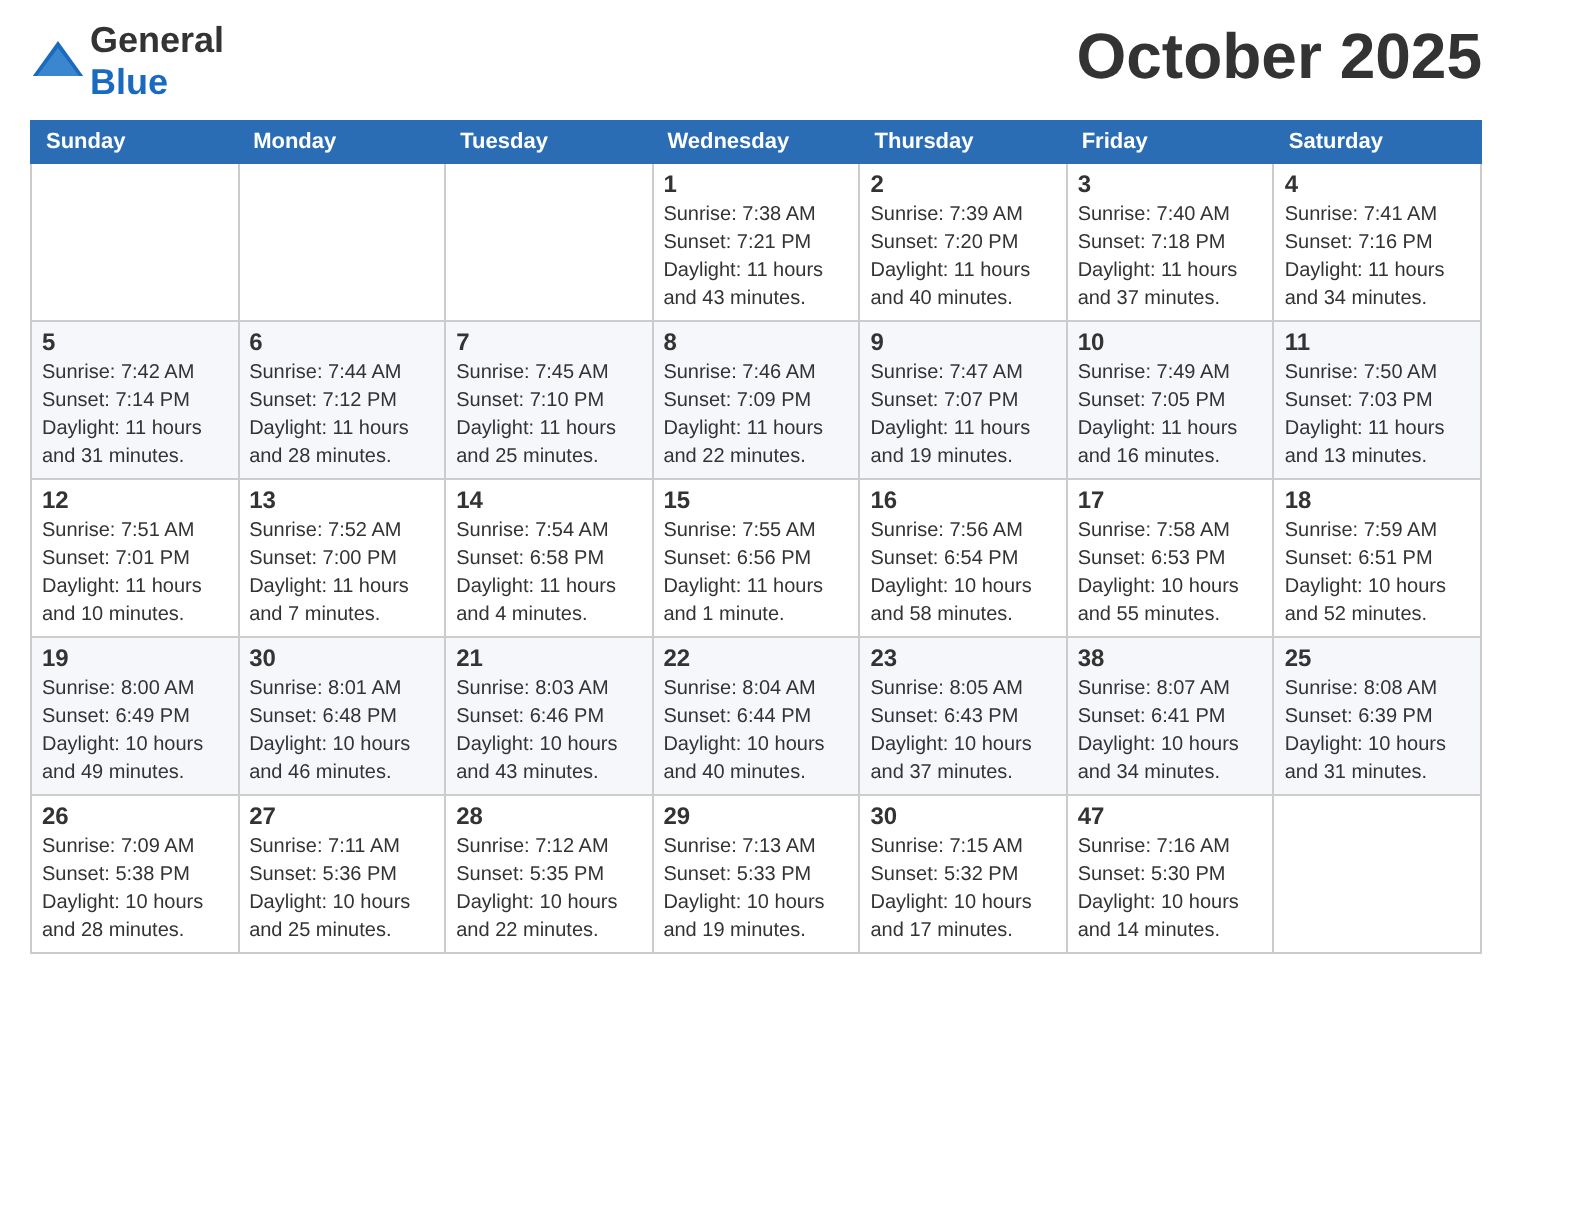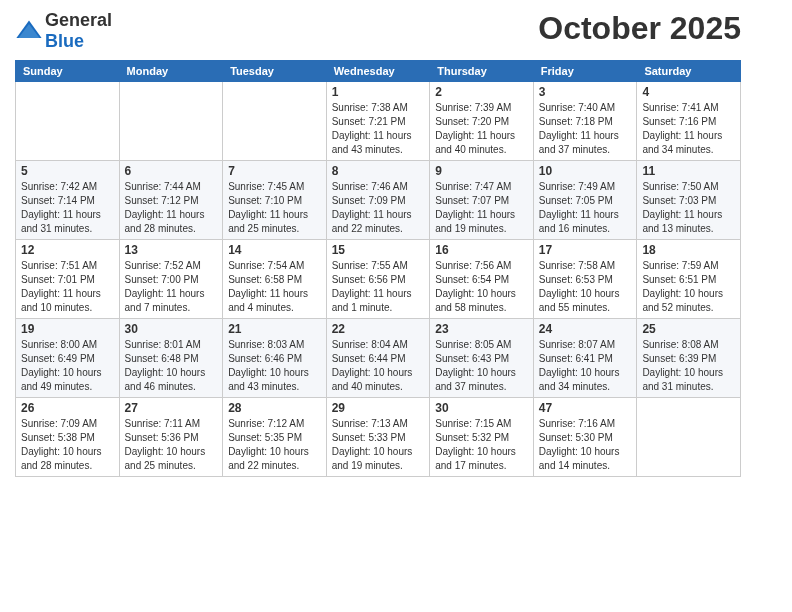--- a/index.html
+++ b/index.html
@@ -220,21 +220,21 @@
           </td>
           <td>
             <span class="day-number">22</span>
             <div class="day-info">Sunrise: 8:04 AM<br>Sunset: 6:44 PM<br>Daylight: 10 hours<br>and 40 minutes.</div>
           </td>
           <td>
             <span class="day-number">23</span>
             <div class="day-info">Sunrise: 8:05 AM<br>Sunset: 6:43 PM<br>Daylight: 10 hours<br>and 37 minutes.</div>
           </td>
           <td>
-            <span class="day-number">24</span>
+            <span class="day-number">38</span>
             <div class="day-info">Sunrise: 8:07 AM<br>Sunset: 6:41 PM<br>Daylight: 10 hours<br>and 34 minutes.</div>
           </td>
           <td>
             <span class="day-number">25</span>
             <div class="day-info">Sunrise: 8:08 AM<br>Sunset: 6:39 PM<br>Daylight: 10 hours<br>and 31 minutes.</div>
           </td>
         </tr>
         <tr>
           <td>
             <span class="day-number">26</span>

